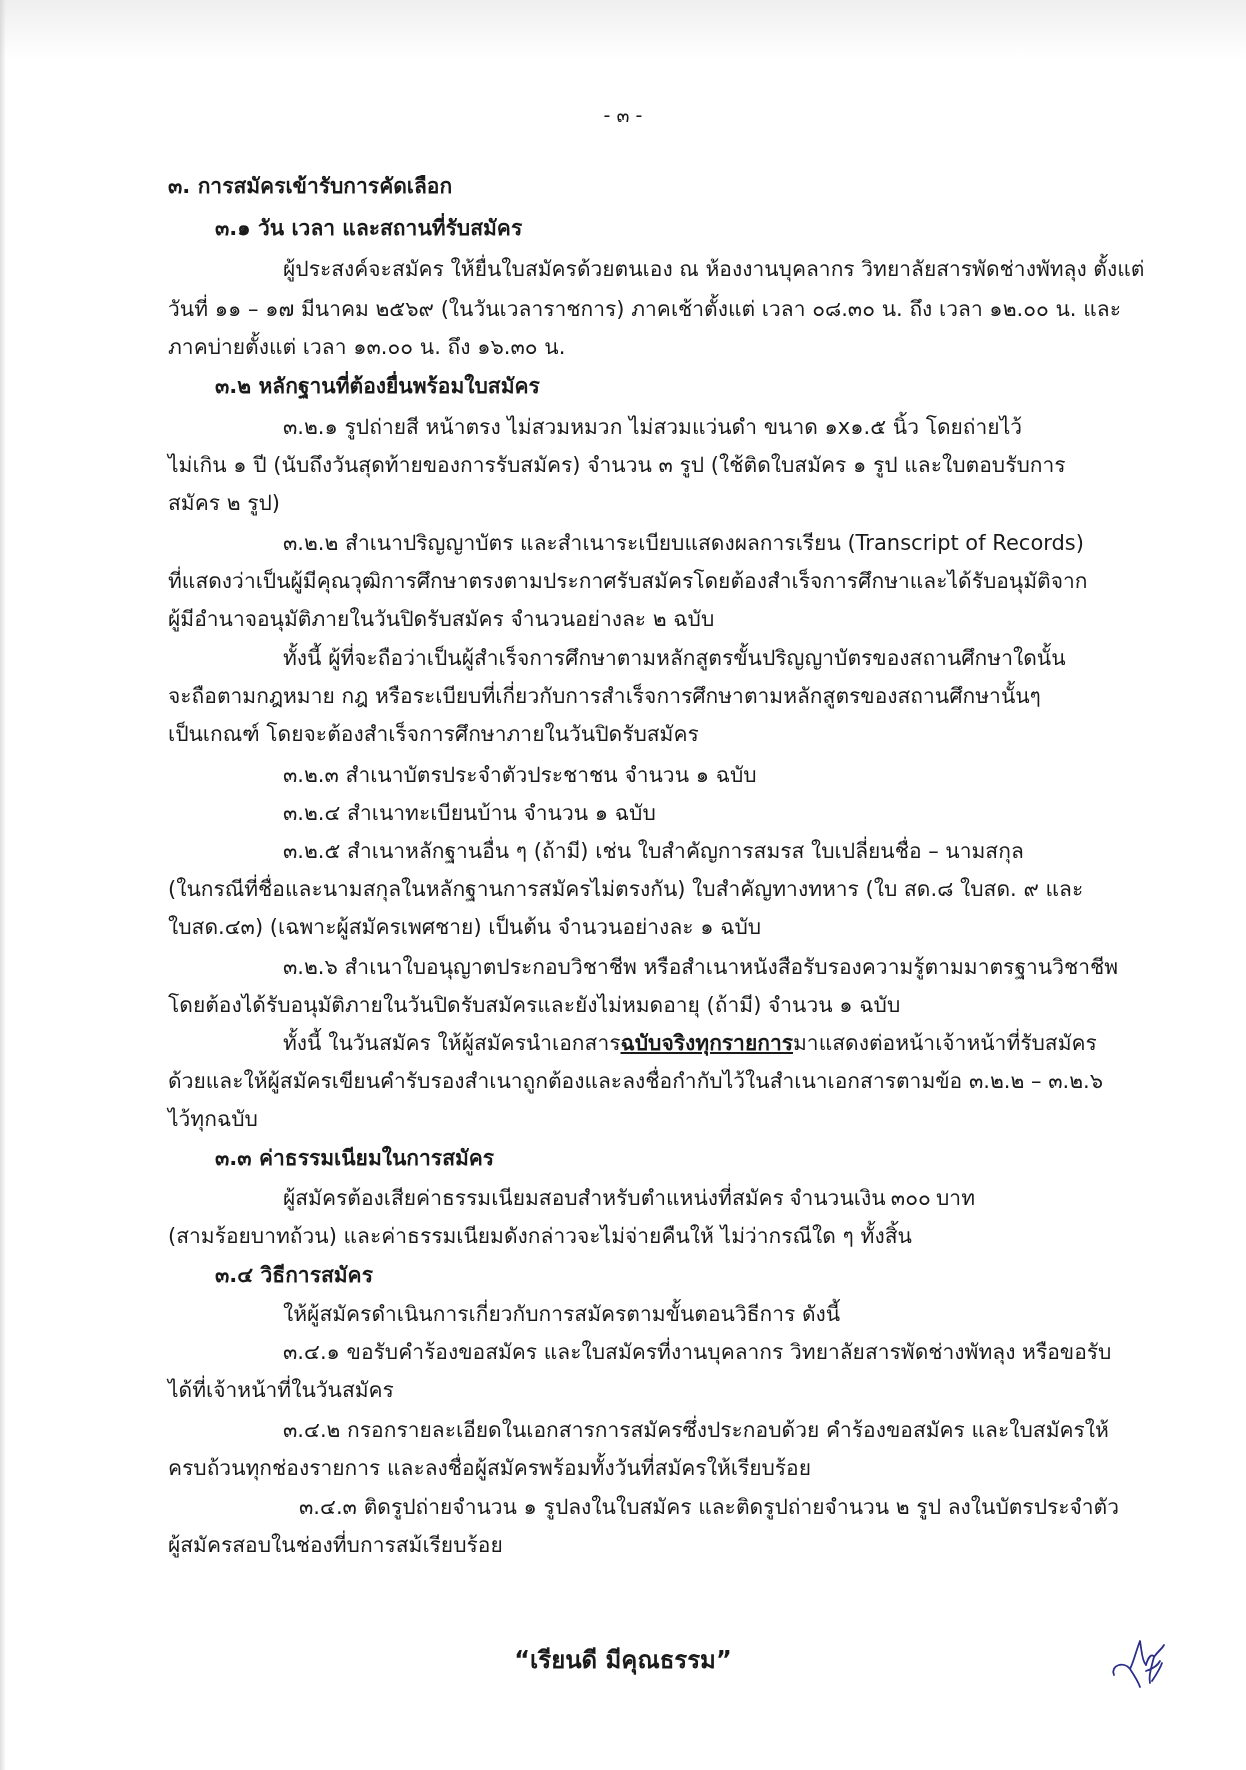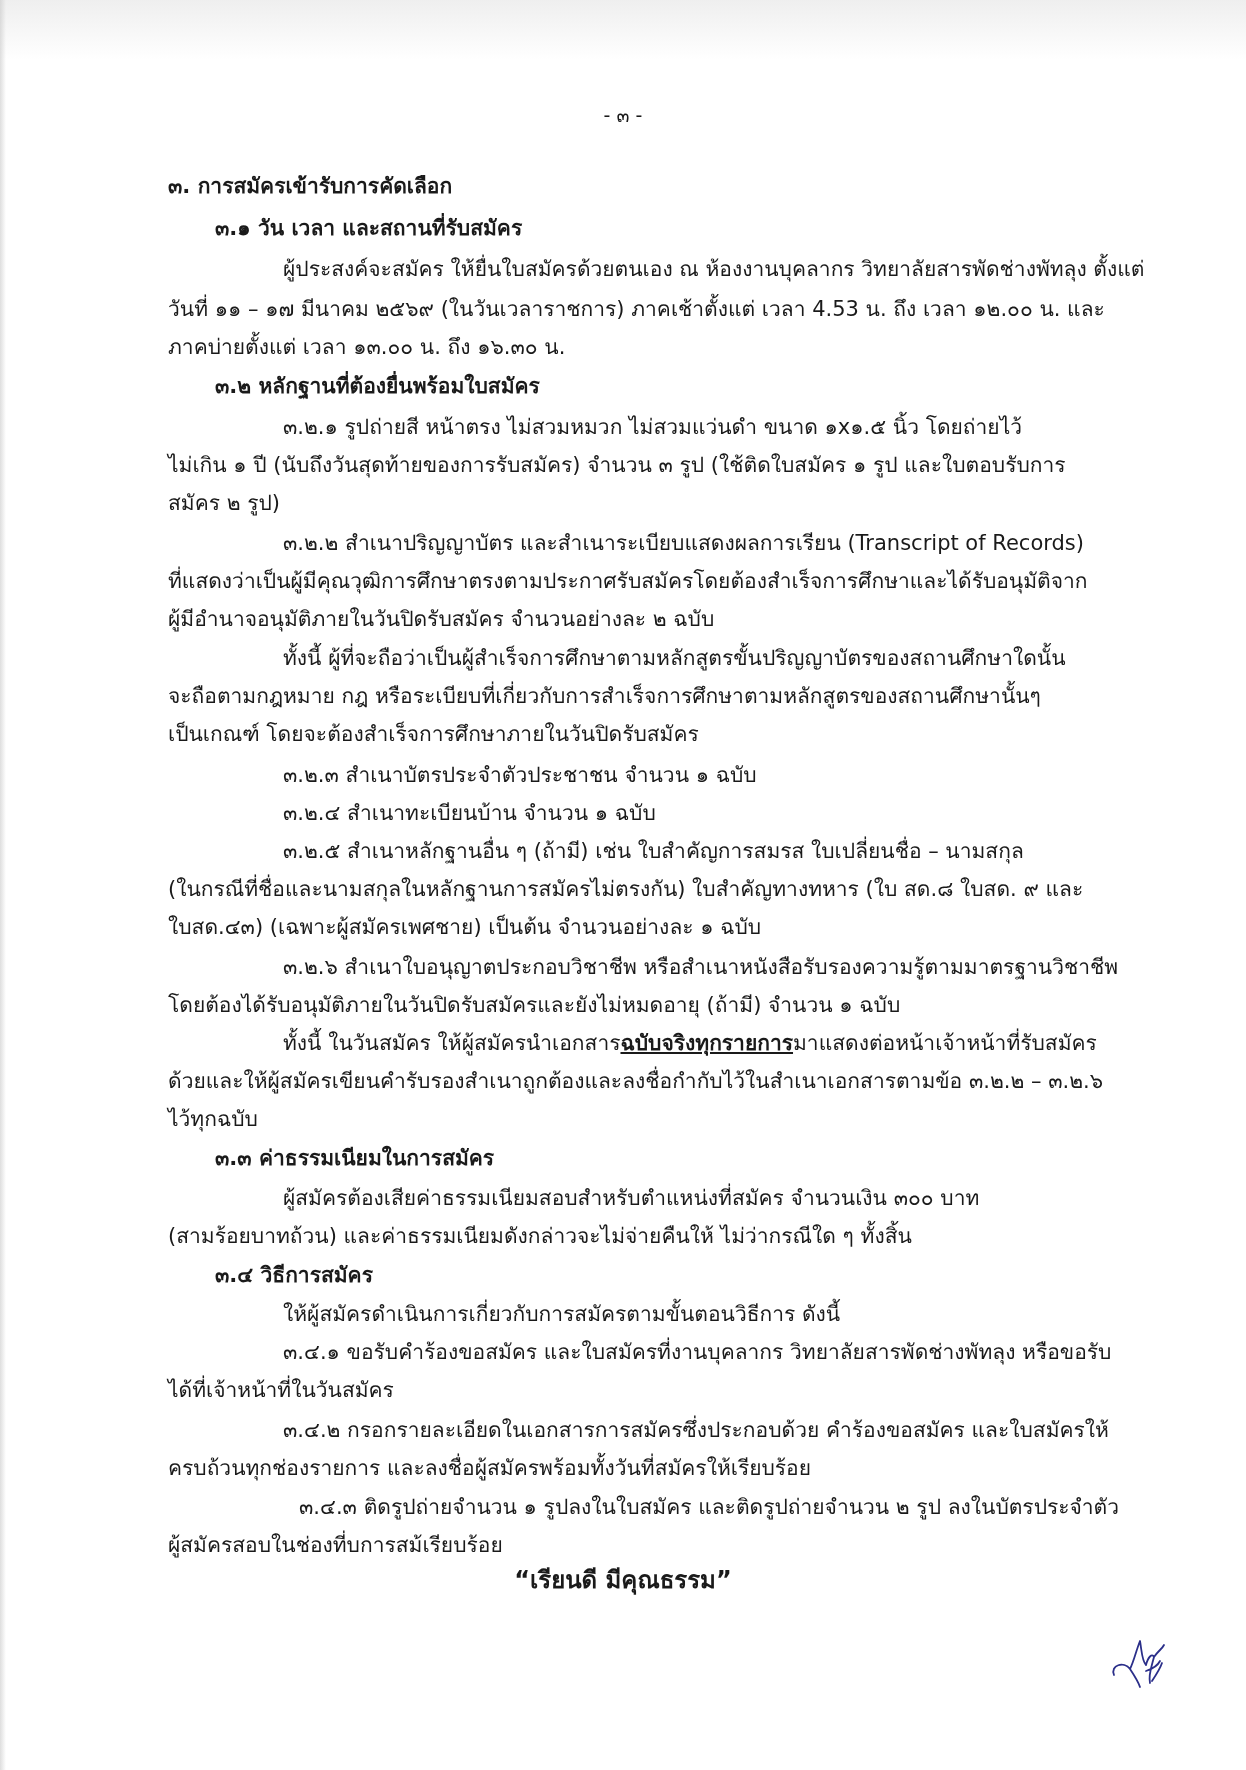--- a/index.html
+++ b/index.html
@@ -35,21 +35,21 @@
 
 <div class="scan-smudge"></div>
 <div class="scan-edge"></div>
 
 <div class="pageno">- ๓ -</div>
 
 <div class="line bold" style="left:168px; top:173px;">๓. การสมัครเข้ารับการคัดเลือก</div>
 
 <div class="line bold" style="left:215px; top:215px;text-align:center;">๓.๑ วัน เวลา และสถานที่รับสมัคร</div>
 <div class="line" style="left:283px; top:256px;">ผู้ประสงค์จะสมัคร ให้ยื่นใบสมัครด้วยตนเอง ณ ห้องงานบุคลากร วิทยาลัยสารพัดช่างพัทลุง ตั้งแต่</div>
-<div class="line" style="left:168px; top:296px;">วันที่ ๑๑ – ๑๗ มีนาคม ๒๕๖๙ (ในวันเวลาราชการ) ภาคเช้าตั้งแต่ เวลา 4.53 น. ถึง เวลา ๑๒.๐๐ น. และ</div>
+<div class="line" style="left:168px; top:296px;">วันที่ ๑๑ – ๑๗ มีนาคม ๒๕๖๙ (ในวันเวลาราชการ) ภาคเช้าตั้งแต่ เวลา ๐๘.๓๐ น. ถึง เวลา ๑๒.๐๐ น. และ</div>
 <div class="line" style="left:168px; top:334px;">ภาคบ่ายตั้งแต่ เวลา ๑๓.๐๐ น. ถึง ๑๖.๓๐ น.</div>
 
 <div class="line bold" style="left:215px; top:373px;">๓.๒ หลักฐานที่ต้องยื่นพร้อมใบสมัคร</div>
 <div class="line" style="left:283px; top:414px;">๓.๒.๑ รูปถ่ายสี หน้าตรง ไม่สวมหมวก ไม่สวมแว่นดำ ขนาด ๑x๑.๕ นิ้ว โดยถ่ายไว้</div>
 <div class="line" style="left:168px; top:452px;">ไม่เกิน ๑ ปี (นับถึงวันสุดท้ายของการรับสมัคร) จำนวน ๓ รูป (ใช้ติดใบสมัคร ๑ รูป และใบตอบรับการ</div>
 <div class="line" style="left:168px; top:490px;">สมัคร ๒ รูป)</div>
 
 <div class="line" style="left:283px; top:530px;">๓.๒.๒ สำเนาปริญญาบัตร  และสำเนาระเบียบแสดงผลการเรียน (Transcript  of  Records)</div>
 <div class="line" style="left:168px; top:568px;">ที่แสดงว่าเป็นผู้มีคุณวุฒิการศึกษาตรงตามประกาศรับสมัครโดยต้องสำเร็จการศึกษาและได้รับอนุมัติจาก</div>
 <div class="line" style="left:168px; top:606px;">ผู้มีอำนาจอนุมัติภายในวันปิดรับสมัคร จำนวนอย่างละ ๒ ฉบับ</div>
@@ -68,32 +68,32 @@
 <div class="line" style="left:283px; top:954px;">๓.๒.๖ สำเนาใบอนุญาตประกอบวิชาชีพ หรือสำเนาหนังสือรับรองความรู้ตามมาตรฐานวิชาชีพ</div>
 <div class="line" style="left:168px; top:992px;">โดยต้องได้รับอนุมัติภายในวันปิดรับสมัครและยังไม่หมดอายุ (ถ้ามี) จำนวน ๑ ฉบับ</div>
 
 <div class="line" style="left:283px; top:1030px;">
   <span>ทั้งนี้  ในวันสมัคร ให้ผู้สมัครนำเอกสาร</span><span class="u">ฉบับจริงทุกรายการ</span><span>มาแสดงต่อหน้าเจ้าหน้าที่รับสมัคร</span>
 </div>
 <div class="line" style="left:168px; top:1068px;">ด้วยและให้ผู้สมัครเขียนคำรับรองสำเนาถูกต้องและลงชื่อกำกับไว้ในสำเนาเอกสารตามข้อ ๓.๒.๒ – ๓.๒.๖</div>
 <div class="line" style="left:168px; top:1106px;">ไว้ทุกฉบับ</div>
 
 <div class="line bold" style="left:215px; top:1145px;">๓.๓ ค่าธรรมเนียมในการสมัคร</div>
-<div class="line" style="left:283px; top:1185px;">ผู้สมัครต้องเสียค่าธรรมเนียมสอบสำหรับตำแหน่งที่สมัคร จำนวนเงิน ๓๐๐ บาท</div>
+<div class="line" style="left:283px; top:1185px;font-family:Liberation Serif, serif;">ผู้สมัครต้องเสียค่าธรรมเนียมสอบสำหรับตำแหน่งที่สมัคร จำนวนเงิน ๓๐๐ บาท</div>
 <div class="line" style="left:168px; top:1223px;">(สามร้อยบาทถ้วน) และค่าธรรมเนียมดังกล่าวจะไม่จ่ายคืนให้ ไม่ว่ากรณีใด ๆ ทั้งสิ้น</div>
 
 <div class="line bold" style="left:215px; top:1262px;">๓.๔  วิธีการสมัคร</div>
 <div class="line" style="left:283px; top:1301px;">ให้ผู้สมัครดำเนินการเกี่ยวกับการสมัครตามขั้นตอนวิธีการ ดังนี้</div>
 
 <div class="line" style="left:283px; top:1339px;">๓.๔.๑ ขอรับคำร้องขอสมัคร และใบสมัครที่งานบุคลากร วิทยาลัยสารพัดช่างพัทลุง หรือขอรับ</div>
 <div class="line" style="left:168px; top:1377px;">ได้ที่เจ้าหน้าที่ในวันสมัคร</div>
 
 <div class="line" style="left:283px; top:1417px;">๓.๔.๒ กรอกรายละเอียดในเอกสารการสมัครซึ่งประกอบด้วย คำร้องขอสมัคร และใบสมัครให้</div>
 <div class="line" style="left:168px; top:1455px;">ครบถ้วนทุกช่องรายการ และลงชื่อผู้สมัครพร้อมทั้งวันที่สมัครให้เรียบร้อย</div>
 
 <div class="line" style="left:299px; top:1494px;">๓.๔.๓ ติดรูปถ่ายจำนวน ๑ รูปลงในใบสมัคร และติดรูปถ่ายจำนวน ๒ รูป ลงในบัตรประจำตัว</div>
 <div class="line" style="left:168px; top:1532px;">ผู้สมัครสอบในช่องที่บการสม้เรียบร้อย</div>
 
-<div class="motto" style="top:1560px;">“เรียนดี มีคุณธรรม”</div>
+<div class="motto" style="top:1640px;">“เรียนดี มีคุณธรรม”</div>
 
 <svg class="signature" viewBox="0 0 60 58">
   <path d="M6 40 C2 30, 16 26, 22 34 C26 40, 30 46, 32 52 M22 34 C26 26, 28 16, 32 6 C34 18, 34 26, 38 30 C40 22, 44 18, 46 22 C44 30, 40 40, 42 48 M46 22 C50 16, 54 14, 56 10 M38 36 C44 34, 50 30, 52 26 M44 46 C48 40, 52 34, 54 28" fill="none" stroke="#2b2f8a" stroke-width="1.8" stroke-linecap="round" stroke-linejoin="round"></path>
 </svg>
 
 </body></html>

